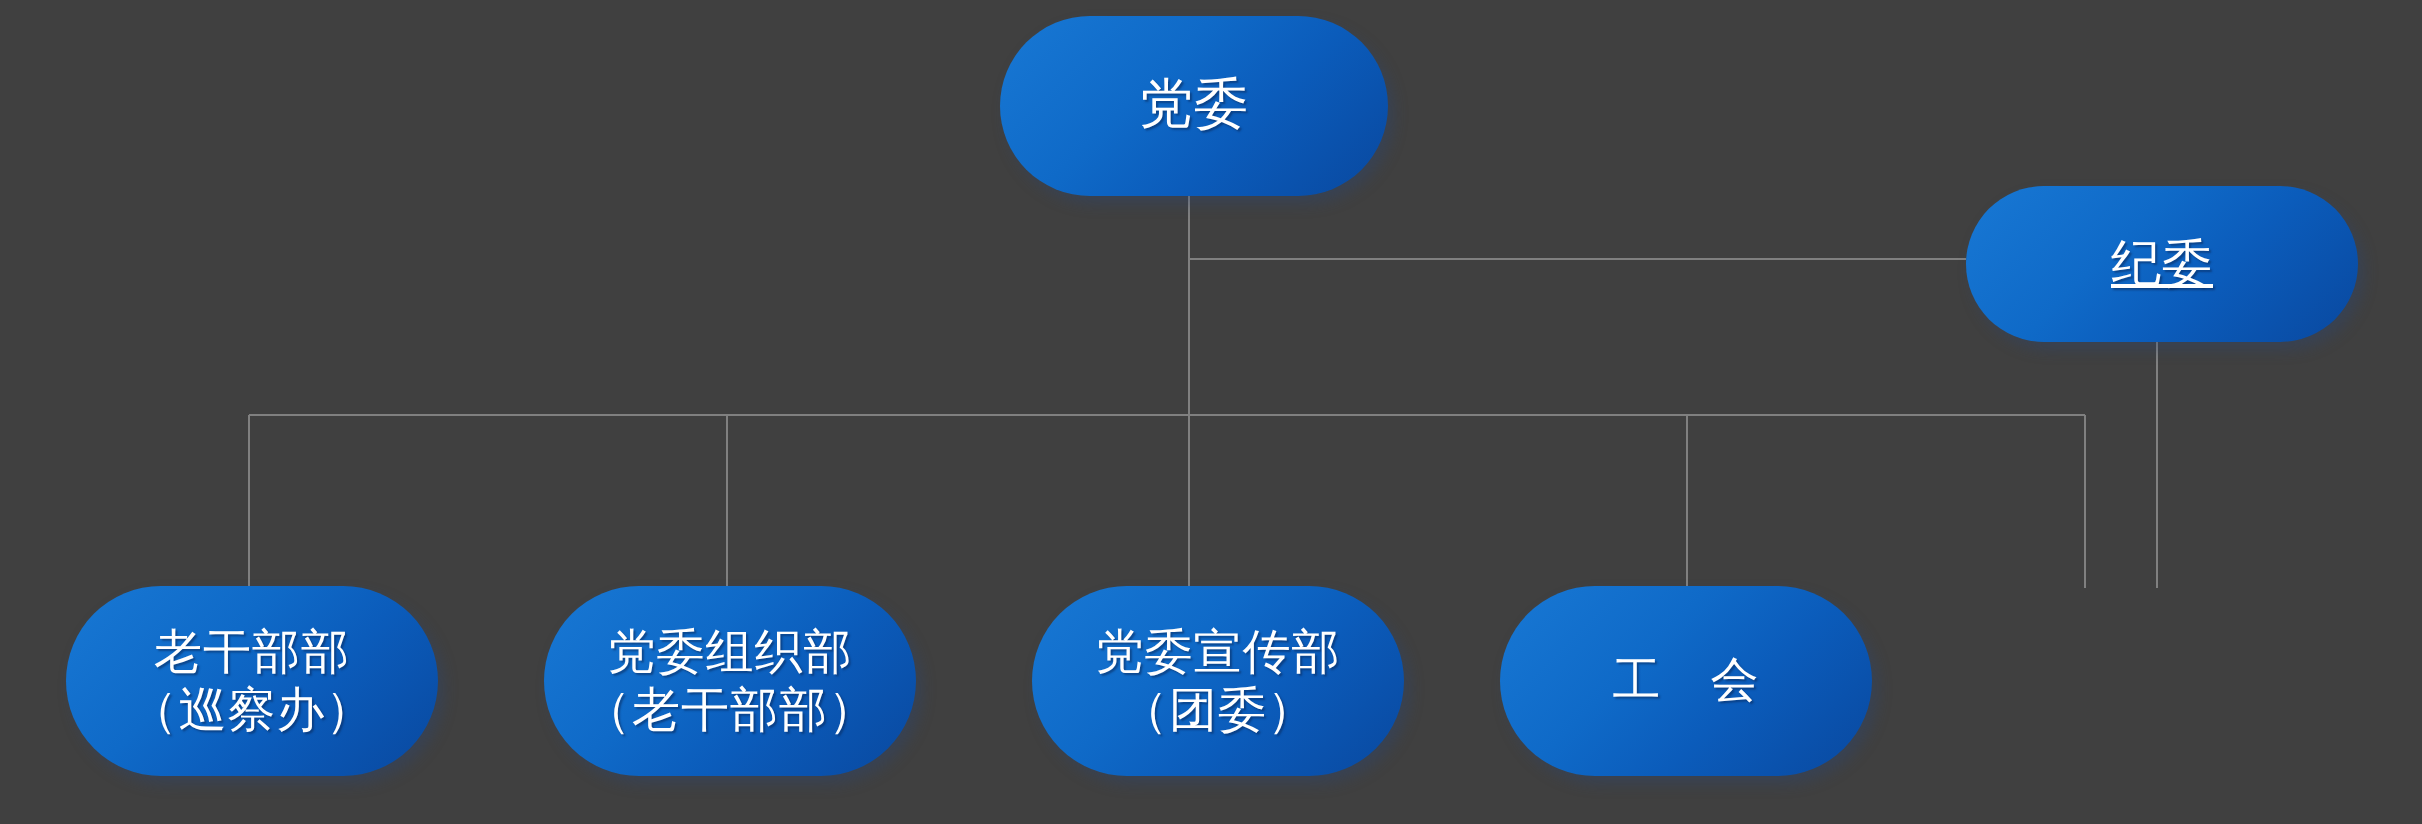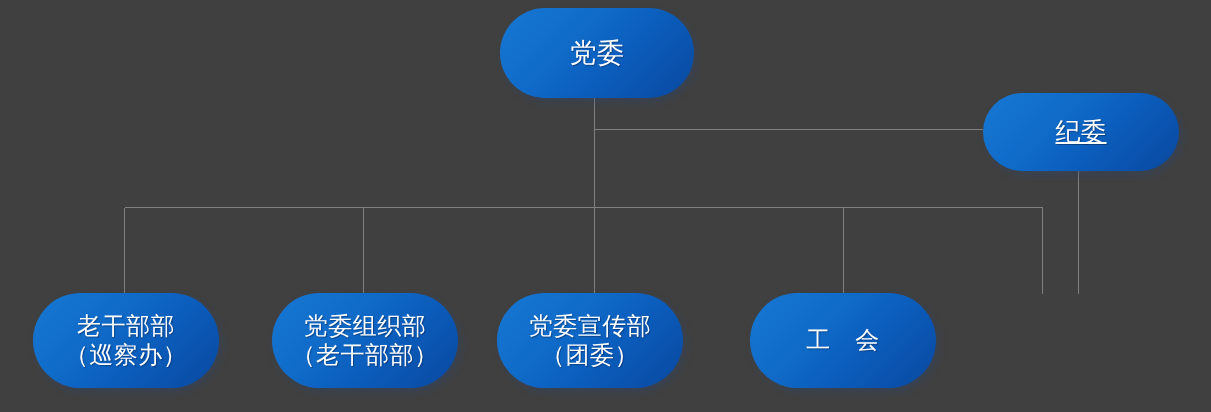--- a/index.html
+++ b/index.html
@@ -58,21 +58,21 @@
     text-decoration: underline;
   }
   .row-node {
     top: 293px;
     width: 186px;
     height: 95px;
     font-size: 24px;
   }
   #node-office   { left: 33px; }
   #node-org      { left: 272px; }
-  #node-publicity{ left: 497px; justify-content: center; }
+  #node-publicity{ left: 516px; justify-content: center; }
   #node-union    { left: 750px; }
   #node-jwgeneral{ left: 985px; }
 </style>
 </head>
 <body>
 
 <div id="chart-root">
 
   <svg id="connector-layer" viewBox="0 0 1211 412" width="1211" height="412" xmlns="http://www.w3.org/2000/svg">
     <g stroke="#808080" stroke-width="1.4" fill="none" shape-rendering="crispEdges">

